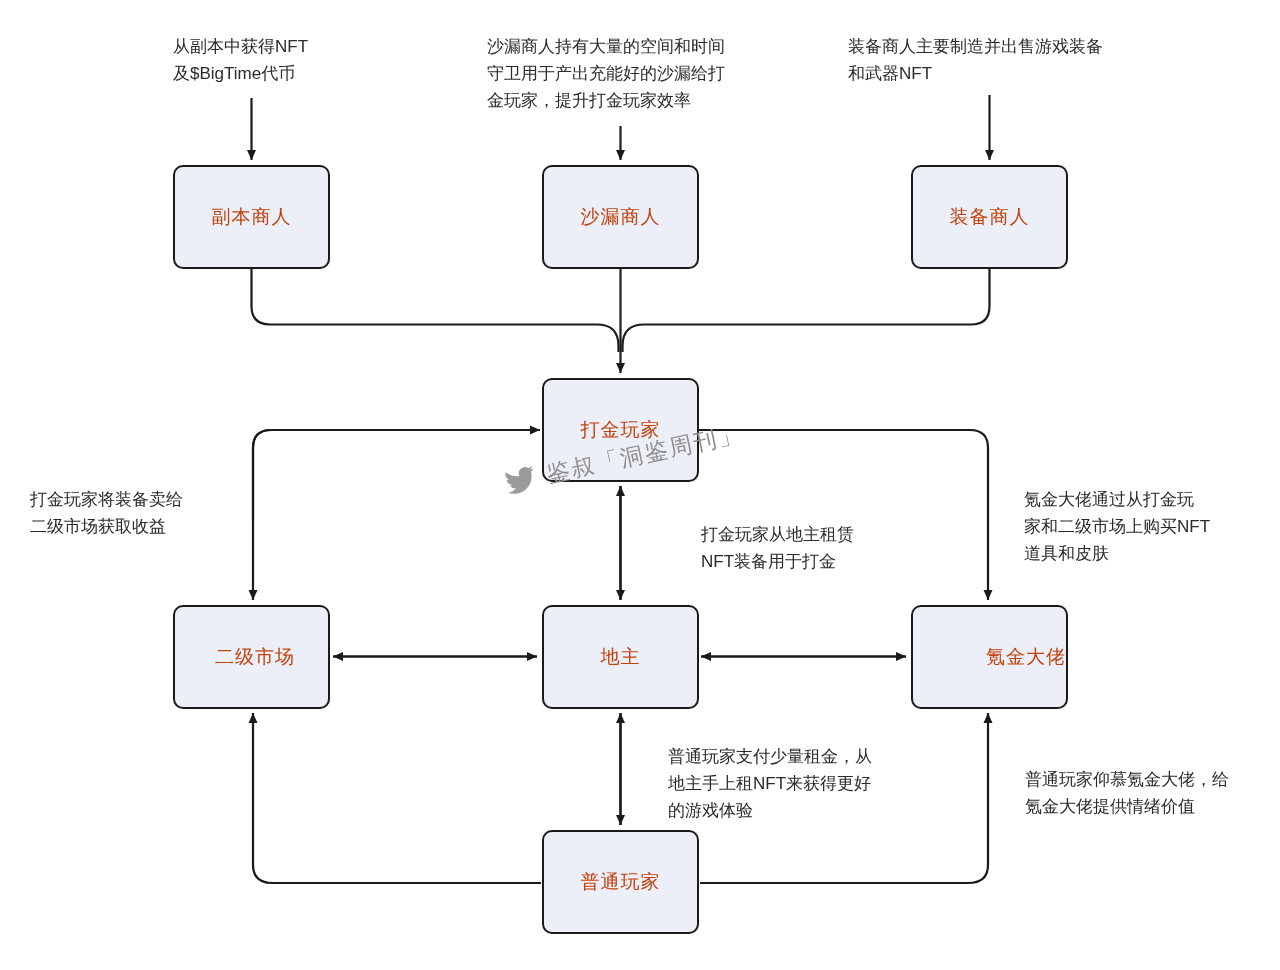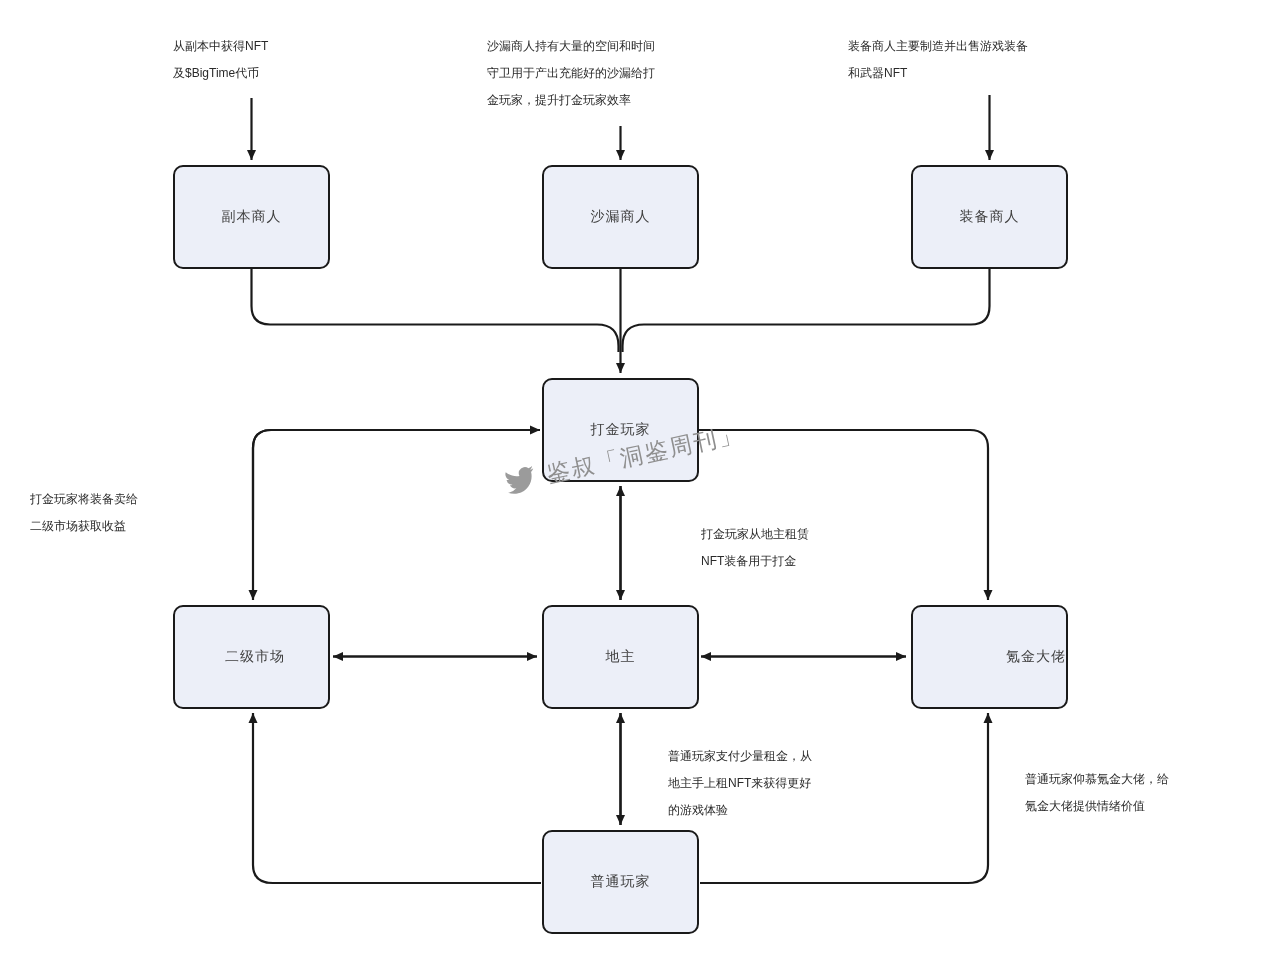--- a/index.html
+++ b/index.html
@@ -7,31 +7,31 @@
     position:relative;width:1280px;height:970px;background:#ffffff;overflow:hidden;
     font-family:"Liberation Sans","DejaVu Sans",sans-serif;
   }
   svg.arrows{position:absolute;left:0;top:0;z-index:1;}
   .node{
     position:absolute;width:157px;height:104px;
     background:#eceff8;border:2.2px solid #1a1a1a;border-radius:10px;
     display:flex;align-items:center;justify-content:center;
     z-index:2;box-sizing:border-box;
   }
-  .node span{font-size:14px;color:#404040;letter-spacing:1px;}
+  .node span{font-size:19px;color:#c2410c;letter-spacing:1px;}
   .n-dungeon   {left:173px;top:165px;}
   .n-hourglass {left:542px;top:165px;}
   .n-equipment {left:911px;top:165px;}
   .n-farmer    {left:542px;top:378px;}
   .n-market    {left:173px;top:605px;padding-left:7px;}
   .n-landlord  {left:542px;top:605px;}
   .n-whale     {left:911px;top:605px;justify-content:flex-end;}
   .n-casual    {left:542px;top:830px;}
   .note{
-    position:absolute;font-size:12px;line-height:27px;color:#2a2a2a;
+    position:absolute;font-size:17px;line-height:27px;color:#2a2a2a;
     white-space:pre-line;z-index:2;
   }
   .a1{left:173px;top:33px;}
   .a2{left:487px;top:33px;}
   .a3{left:848px;top:33px;}
   .a4{left:30px;top:486px;}
   .a5{left:366px;top:521px;}
   .a6{left:701px;top:521px;}
   .a7{left:1024px;top:486px;}
   .a8{left:668px;top:743px;}
@@ -117,20 +117,23 @@
 及$BigTime代币</div>
   <div class="note a2">沙漏商人持有大量的空间和时间
 守卫用于产出充能好的沙漏给打
 金玩家，提升打金玩家效率</div>
   <div class="note a3">装备商人主要制造并出售游戏装备
 和武器NFT</div>
   <div class="note a4">打金玩家将装备卖给
 二级市场获取收益</div>
   <div class="note a6">打金玩家从地主租赁
 NFT装备用于打金</div>
+  <div class="note a7">氪金大佬通过从打金玩
+家和二级市场上购买NFT
+道具和皮肤</div>
   <div class="note a8">普通玩家支付少量租金，从
 地主手上租NFT来获得更好
 的游戏体验</div>
   <div class="note a9">普通玩家仰慕氪金大佬，给
 氪金大佬提供情绪价值</div>
 
   <div class="watermark">
     <svg width="30" height="25" viewBox="0 0 24 20">
       <path fill="#8a8a8a" opacity="0.85" d="M23.95 2.57a10 10 0 0 1-2.82.77A4.96 4.96 0 0 0 23.3.62c-.95.56-2 .96-3.13 1.18A4.92 4.92 0 0 0 11.78 6.3C7.69 6.1 4.07 4.13 1.64 1.16a4.82 4.82 0 0 0-.67 2.48c0 1.71.87 3.21 2.19 4.1a4.9 4.9 0 0 1-2.23-.62v.06a4.92 4.92 0 0 0 3.95 4.83 5 5 0 0 1-2.21.08 4.94 4.94 0 0 0 4.6 3.42A9.87 9.87 0 0 1 1.17 17.6c-.39 0-.78-.02-1.17-.07a14 14 0 0 0 7.56 2.21c9.05 0 14-7.5 14-13.99 0-.21 0-.42-.02-.63a9.94 9.94 0 0 0 2.41-2.55z"></path>
     </svg>

